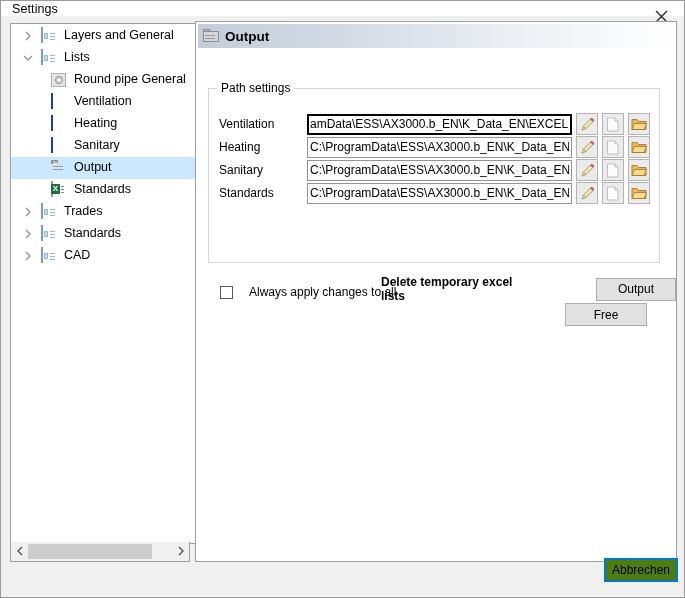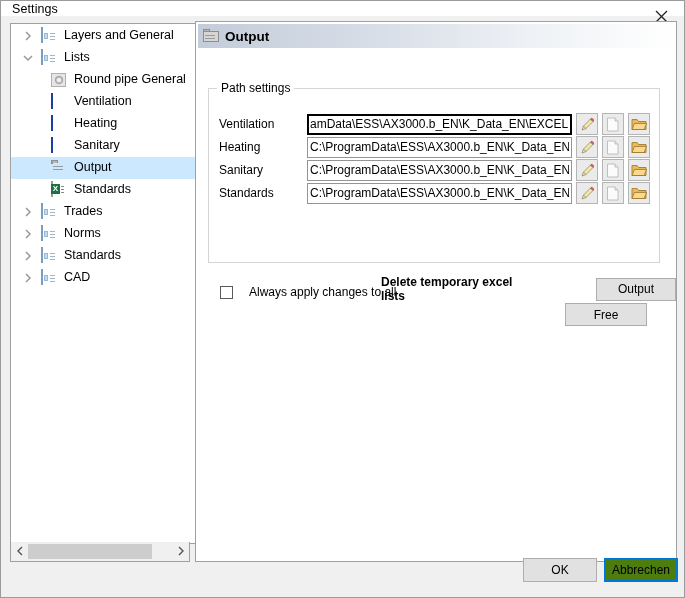--- a/index.html
+++ b/index.html
@@ -468,29 +468,20 @@
             <span class="tree-label">Standards</span>
           </div>
           <div class="tree-row" style="padding-left: 8px;">
             <span class="expander">
               <svg width="8" height="10" viewBox="0 0 8 10">
                 <polyline points="2,1 6,5 2,9" fill="none" stroke="#9a9a9a" stroke-width="1.5"></polyline>
               </svg>
             </span>
             <span class="tree-ico" style="margin-left:4px;"><span class="ico-doc"><i></i></span></span>
             <span class="tree-label">Trades</span>
-          </div>
-          <div class="tree-row" style="padding-left: 8px;">
-            <span class="expander">
-              <svg width="8" height="10" viewBox="0 0 8 10">
-                <polyline points="2,1 6,5 2,9" fill="none" stroke="#9a9a9a" stroke-width="1.5"></polyline>
-              </svg>
-            </span>
-            <span class="tree-ico" style="margin-left:4px;"><span class="ico-doc"><i></i></span></span>
-            <span class="tree-label">Norms</span>
           </div>
           <div class="tree-row" style="padding-left: 8px;">
             <span class="expander">
               <svg width="8" height="10" viewBox="0 0 8 10">
                 <polyline points="2,1 6,5 2,9" fill="none" stroke="#9a9a9a" stroke-width="1.5"></polyline>
               </svg>
             </span>
             <span class="tree-ico" style="margin-left:4px;"><span class="ico-doc"><i></i></span></span>
             <span class="tree-label">Standards</span>
           </div>
@@ -667,18 +658,17 @@
       </div>
 
       <div class="del-row">
         <span class="del-label">Delete temporary excel lists</span>
         <div class="del-btn">Output</div>
       </div>
 
     </div>
 
     <div class="footer">
-      <div class="btn btn-ok">OK</div>
       <div class="btn btn-cancel">Abbrechen</div>
     </div>
 
   </div>
 </div>
 
 </body></html>

